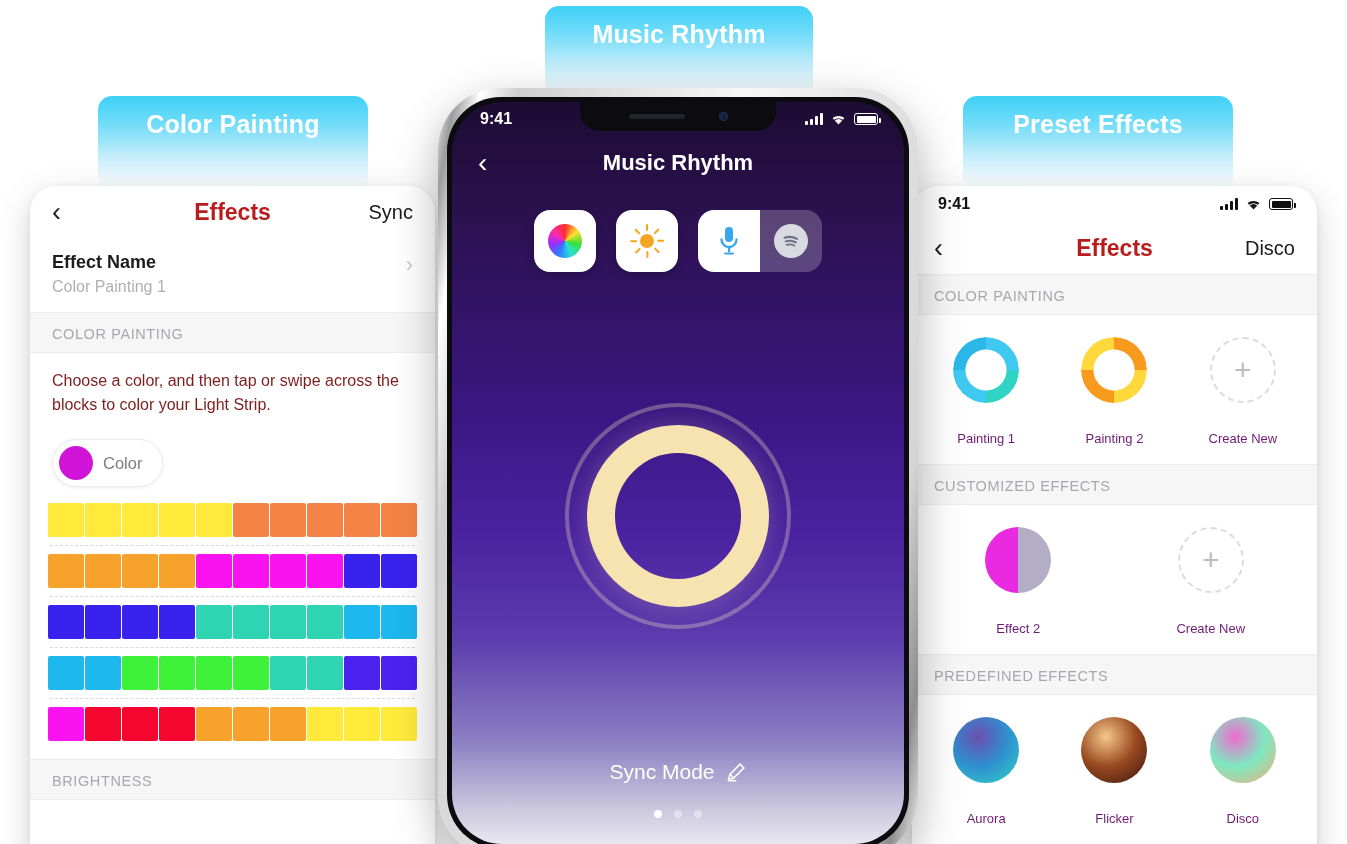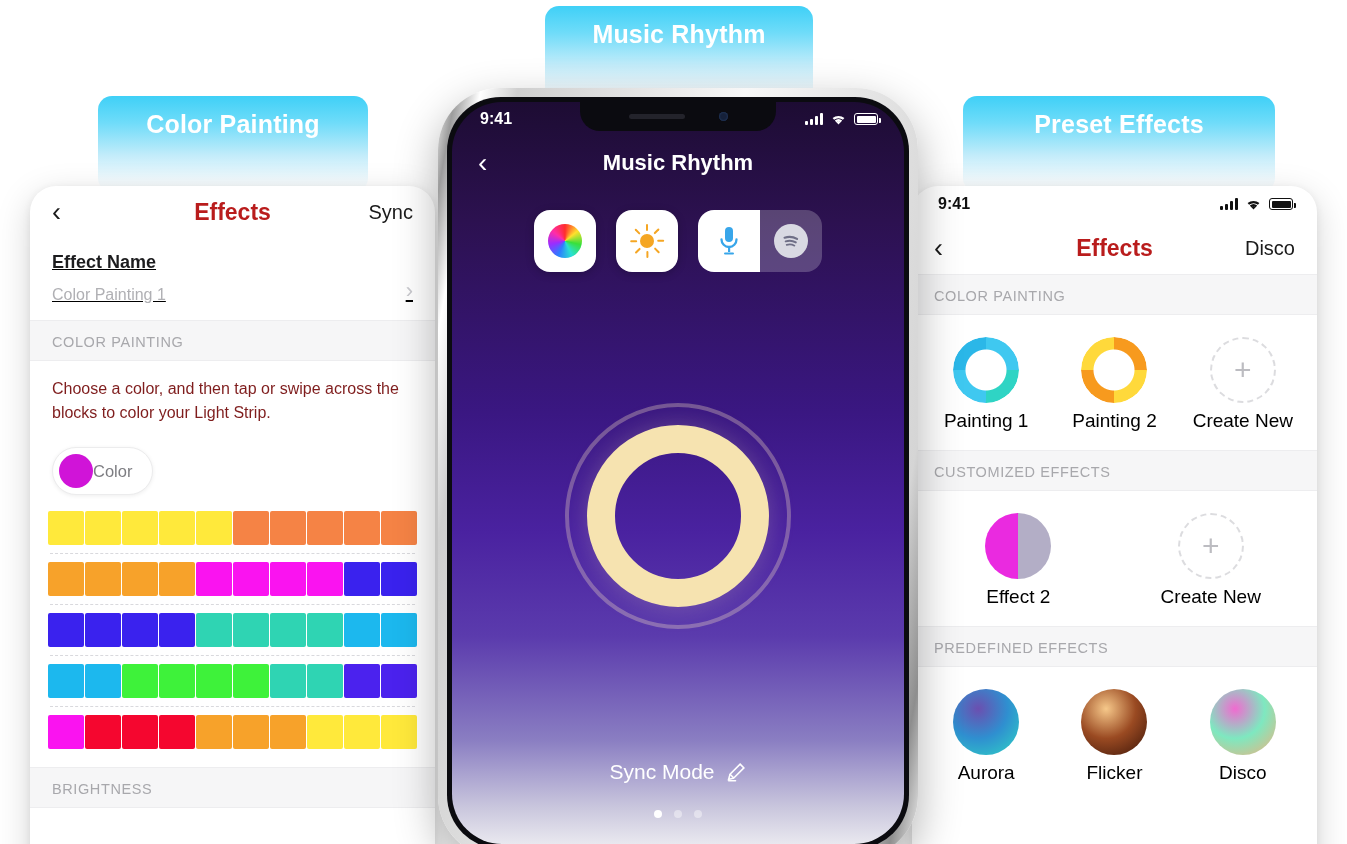--- a/index.html
+++ b/index.html
@@ -18,21 +18,21 @@
     background: linear-gradient(180deg, #3fd0f7 0%, #6fdcf9 28%, #c3ecfa 62%, #f3fbfe 88%, #ffffff 100%);
     color: #ffffff;
     font-weight: bold;
     text-align: center;
     letter-spacing: 0.2px;
     display: block;
     padding-top: 14px;
   }
   #banner-color-painting { left: 98px; top: 96px; width: 270px; height: 96px; font-size: 25px; }
   #banner-music-rhythm  { left: 545px; top: 6px;  width: 268px; height: 96px; font-size: 25px; }
-  #banner-preset-effects{ left: 963px; top: 96px; width: 312px; height: 96px; font-size: 25px; }
+  #banner-preset-effects{ left: 963px; top: 96px; width: 270px; height: 96px; font-size: 25px; }
 
   
   .side-phone {
     position: absolute;
     background: #ffffff;
     border-radius: 26px;
     overflow: hidden;
     box-shadow: 0 10px 34px rgba(0,0,0,0.17), 0 2px 8px rgba(0,0,0,0.07);
   }
   #phone-left  { left: 30px;  top: 186px; width: 405px; height: 700px; }
@@ -67,49 +67,49 @@
 
   
   .sec-head {
     background: #f6f6f7; color: #a8a8ac;
     font-size: 14.5px; letter-spacing: 0.6px;
     padding: 13px 22px 10px; border-top: 1px solid #ededef; border-bottom: 1px solid #ededef;
   }
 
   
   .row-effect-name {
-    padding: 14px 22px 16px; display: flex; align-items: flex-end; background:#fff;text-decoration:underline;
+    padding: 14px 22px 16px; display: flex; align-items: flex-start; background:#fff;
   }
   .ren-texts { flex: 1; }
   .ren-label { font-size: 18px; font-weight: bold; color: #1c1c1e; }
-  .ren-value { font-size: 16px; color: #b0b0b4; margin-top: 13px; }
+  .ren-value { font-size: 16px; color: #b0b0b4; margin-top: 5px; }
   .chev { color: #c9c9ce; font-size: 22px; font-weight: 300; }
 
   .hint {
     padding: 16px 22px 6px; color: #7f1d1d;
     font-size: 16px; line-height: 1.5;
   }
   .color-pill {
-    margin: 16px 0 0 22px; display: inline-flex; align-items: center; 
+    margin: 16px 0 0 22px; display: inline-flex; align-items: center; gap: 10px;
     background: #fff; border: 1px solid #ececed; border-radius: 26px;
     padding: 6px 20px 6px 6px; box-shadow: 0 1px 4px rgba(0,0,0,0.07);
     cursor: pointer;
   }
   .swatch { width: 34px; height: 34px; border-radius: 50%; display:block; }
   .pill-label { font-size: 16.5px; color: #7d7d82; }
 
   .grid { margin: 16px 18px 0; }
   .grid-row { display: flex; gap: 1px; height: 34px; margin-bottom: 1px; }
   .blk { flex: 1 1 0; border-radius: 2px; }
   .dashrule { height: 1px; border-top: 1px dashed #d9d9dd; margin: 8px 2px 8px; }
 
   
   .eff-grid { display: flex; padding: 22px 10px 18px; background: #fff; }
   .eff-cell { flex: 1 1 0; display: flex; flex-direction: column; align-items: center; cursor: pointer; }
-  .eff-name { margin-top: 7px; font-size: 19px; color: #000000; }
+  .eff-name { margin-top: 28px; font-size: 13px; color: #701a75; }
   .ring { width: 66px; height: 66px; border-radius: 50%; }
   .ring.hole { -webkit-mask: radial-gradient(circle, transparent 0 20px, #000 21px); mask: radial-gradient(circle, transparent 0 20px, #000 21px); }
   .disc { width: 66px; height: 66px; border-radius: 50%; }
   .create {
     width: 66px; height: 66px; border-radius: 50%;
     border: 2px dashed #dcdcdf; display:flex; align-items:center; justify-content:center;
     color: #bcbcc1; font-size: 30px; font-weight: 200; line-height: 1;
   }
 
   

